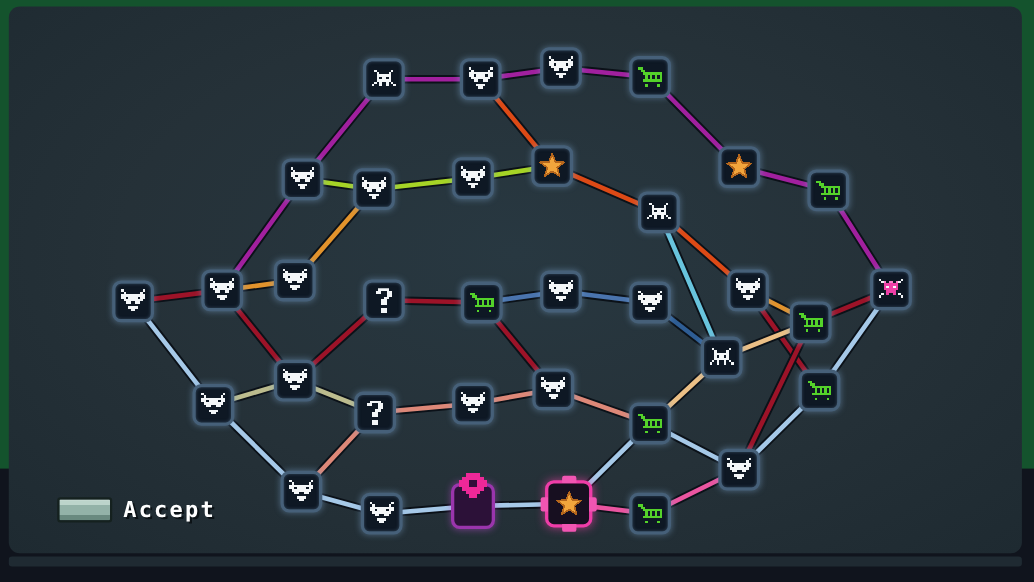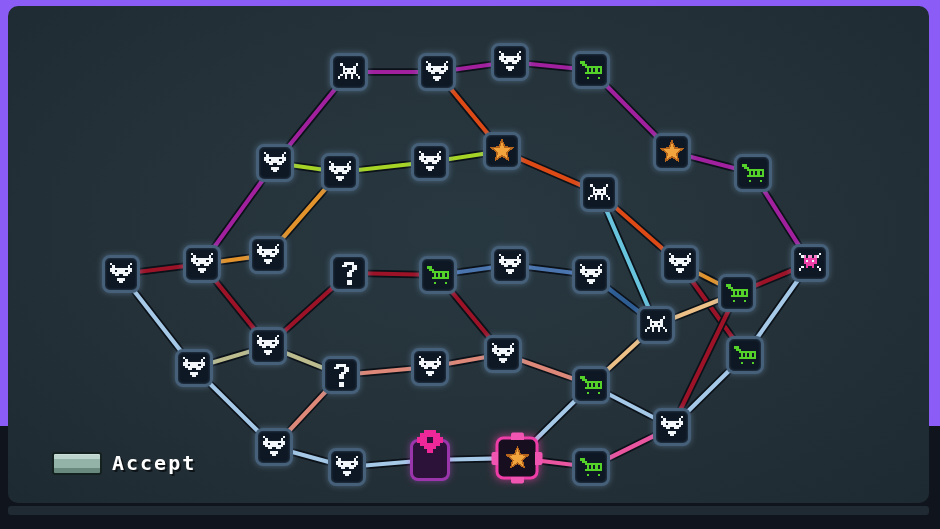--- a/index.html
+++ b/index.html
@@ -1,16 +1,16 @@
 <!DOCTYPE html>
 <html><head>
 <meta charset="utf-8">
 <style>
   html,body{margin:0;padding:0;background:#10141d;width:940px;height:529px;overflow:hidden;}
-  .screen{position:relative;width:940px;height:426px;background:#8b5cf6;font-family:"DejaVu Sans Mono",monospace;}
+  .screen{position:relative;width:940px;height:426px;background:#14532d;font-family:"DejaVu Sans Mono",monospace;}
   .panel{position:absolute;left:8px;top:6px;width:921px;height:497px;border-radius:10px;
          background:radial-gradient(ellipse at 50% 45%, #283841 0%, #253138 55%, #1e2a31 100%);}
   .bottom-strip{position:absolute;left:8px;top:506px;width:921px;height:9px;background:#1f2a32;border-radius:3px;}
   .edges{position:absolute;left:0;top:0;width:940px;height:529px;z-index:1;pointer-events:none;}
   .nodes{position:absolute;left:0;top:0;width:940px;height:529px;z-index:2;}
   .node{position:absolute;width:38px;height:38px;transform:translate(-50%,-50%);
         background:#0e1824;border:3px solid #466079;border-radius:8px;box-sizing:border-box;
         display:flex;align-items:center;justify-content:center;
         box-shadow:0 0 6px rgba(125,165,205,.45), inset 0 0 3px rgba(125,165,205,.35);}
   .node .icon{display:flex;align-items:center;justify-content:center;}

